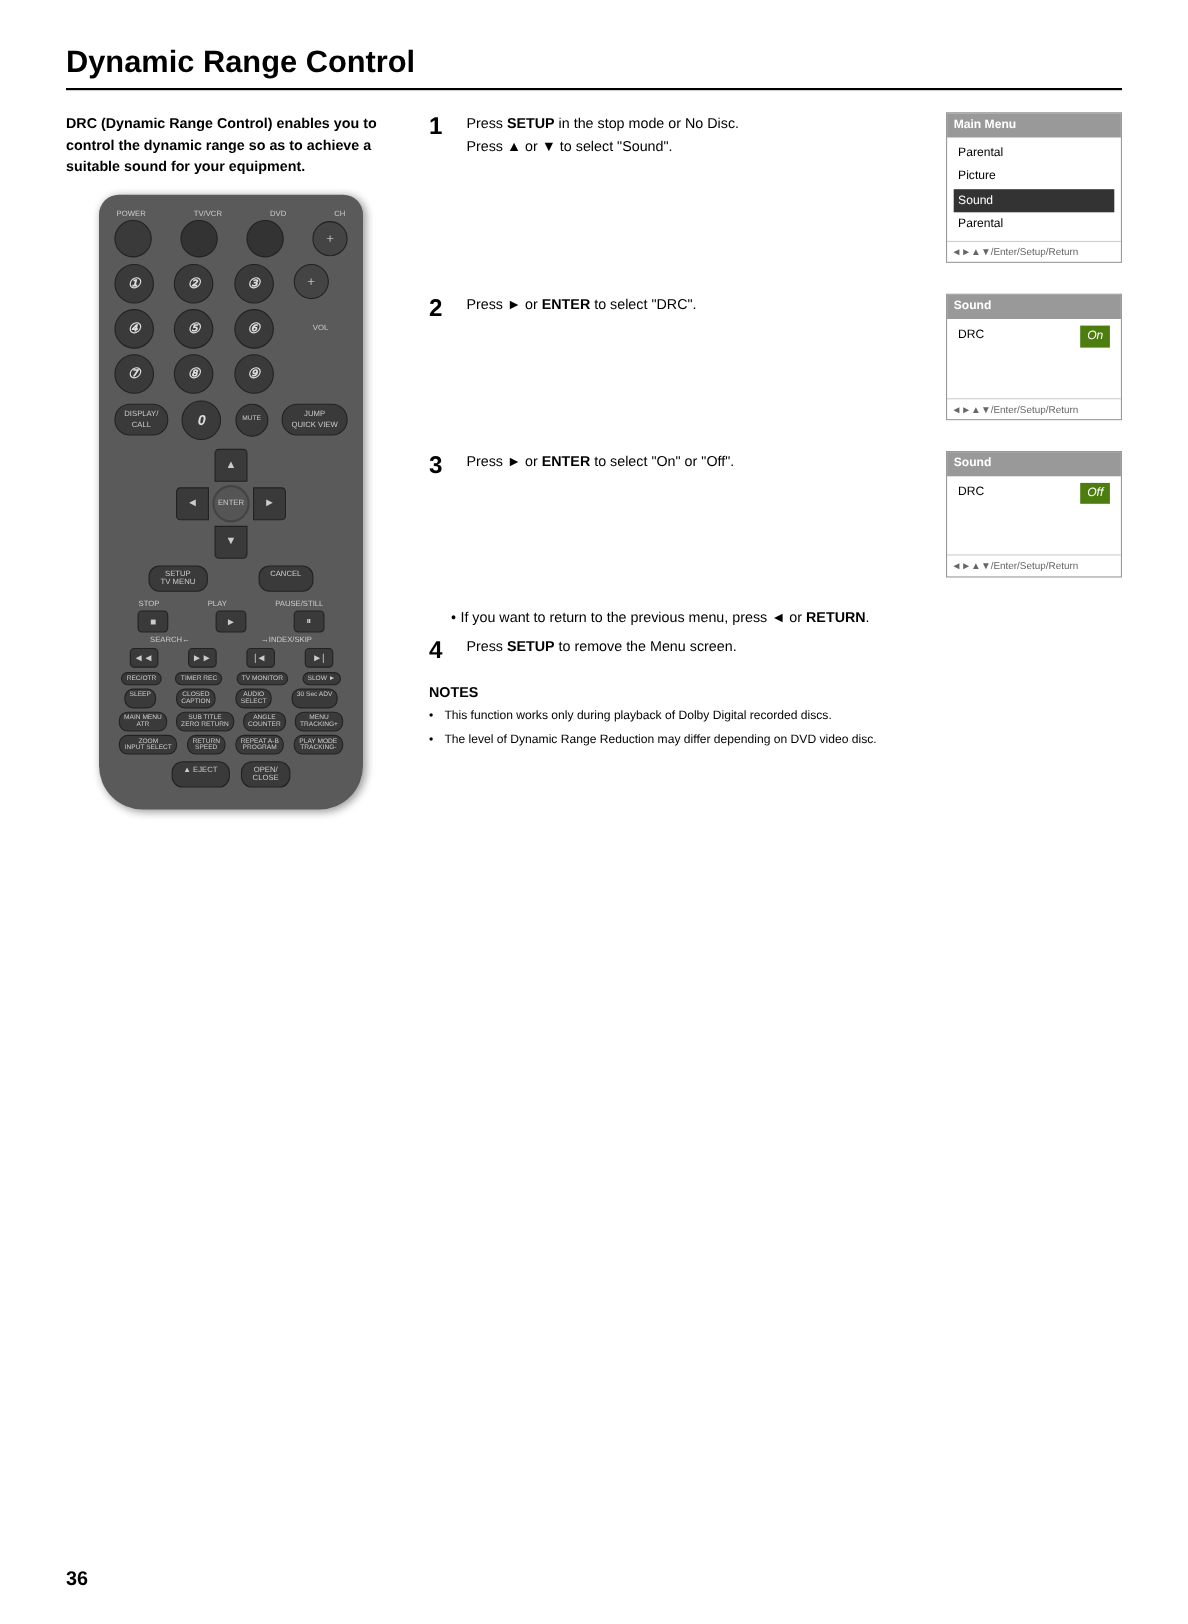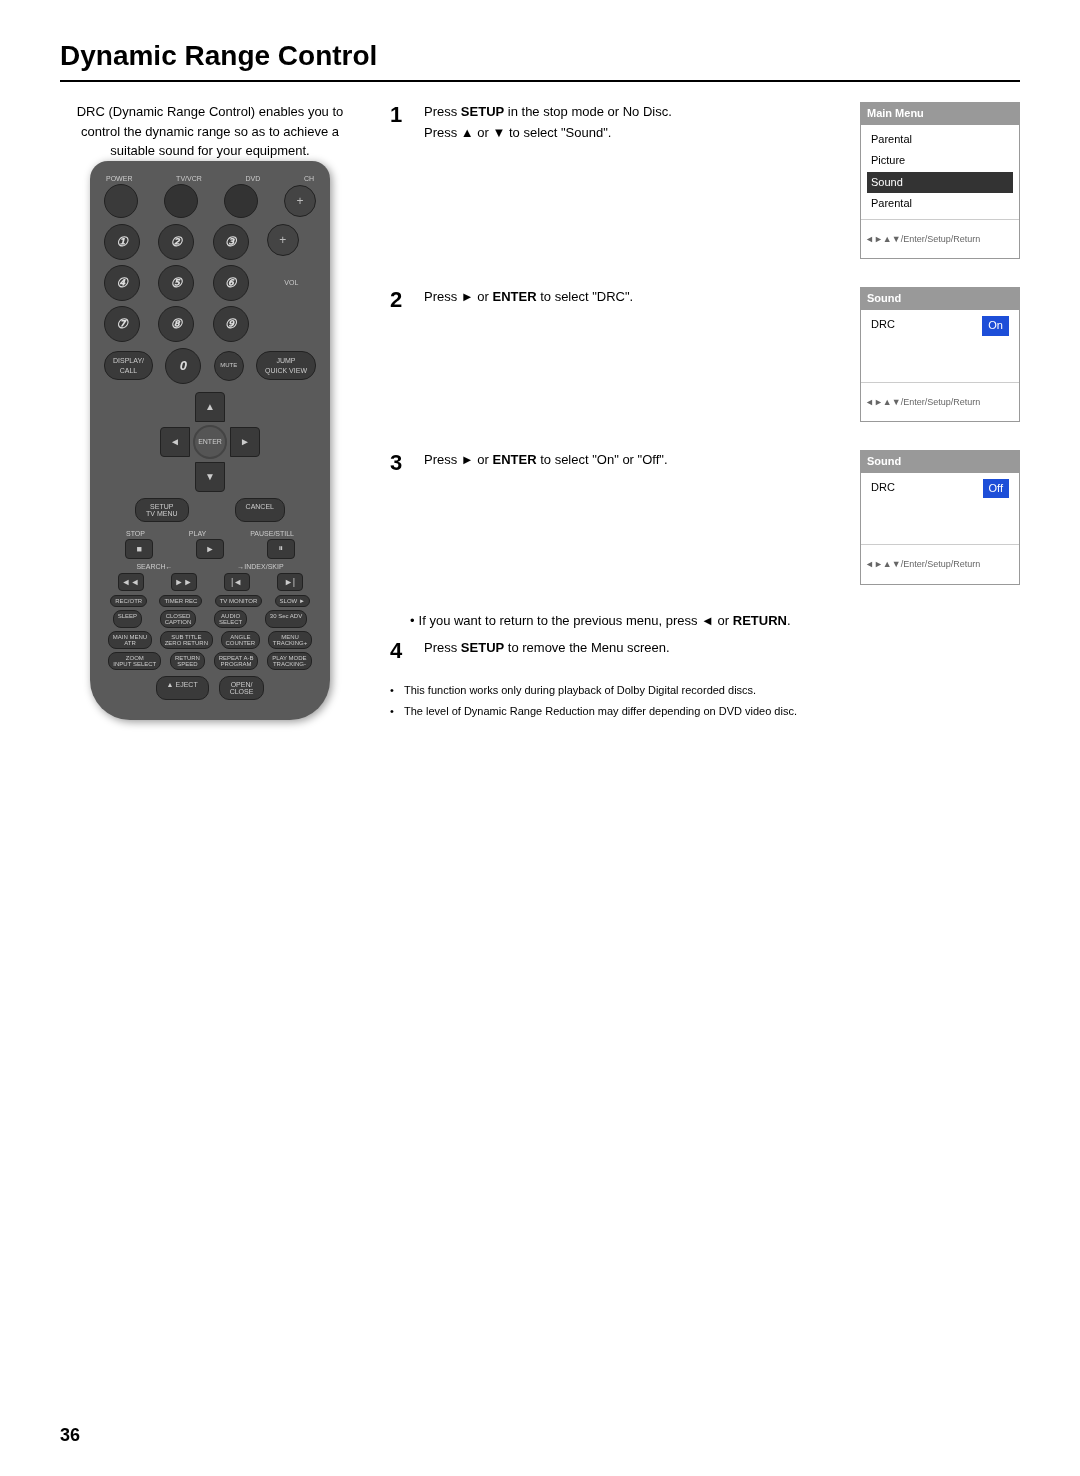--- a/index.html
+++ b/index.html
@@ -33,24 +33,23 @@
     }
 
     
     .left-col {
       width: 300px;
       flex-shrink: 0;
     }
 
     .intro-text {
       font-size: 13px;
-      font-weight: normal;
-      margin-bottom: 0;
+      font-weight: bold;
+      margin-bottom: 16px;
       line-height: 1.5;
-      text-align: center;
     }
 
     
     .remote {
       width: 240px;
       margin: 0 auto;
       background: #5a5a5a;
       border-radius: 18px 18px 40px 40px;
       padding: 14px 14px 20px 14px;
       box-shadow: 2px 2px 8px rgba(0,0,0,0.4);
@@ -407,36 +406,37 @@
       font-size: 11px;
     }
 
     .screen-row.highlighted {
       background: #333;
       color: #fff;
     }
 
     .screen-footer {
       border-top: 1px solid #ccc;
-      padding: 12px 4px;
+      padding: 2px 4px;
       font-size: 9px;
       color: #666;
     }
 
     .drc-row {
       display: flex;
       justify-content: space-between;
       padding: 2px 4px;
     }
 
     .drc-value {
-      background: #1d4ed8;
+      background: #4d7c0f;
       color: #fff;
       padding: 1px 6px;
       font-size: 11px;
+      font-style: italic;
     }
 
     
     .note-line {
       font-size: 13px;
       margin-bottom: 10px;
       display: flex;
       align-items: center;
       gap: 4px;
       padding-left: 20px;
@@ -691,20 +691,21 @@
       </div>
 
       <div class="step4-line">
         <div class="step-number">4</div>
         <div class="step-content">
           <p>Press <strong>SETUP</strong> to remove the Menu screen.</p>
         </div>
       </div>
 
       <div class="notes-section">
+        <p class="notes-title">NOTES</p>
         <ul class="notes-list">
           <li>This function works only during playback of Dolby Digital recorded discs.</li>
           <li>The level of Dynamic Range Reduction may differ depending on DVD video disc.</li>
         </ul>
       </div>
     </div>
   </div>
 
   <div class="page-number">36</div>
 </div>

